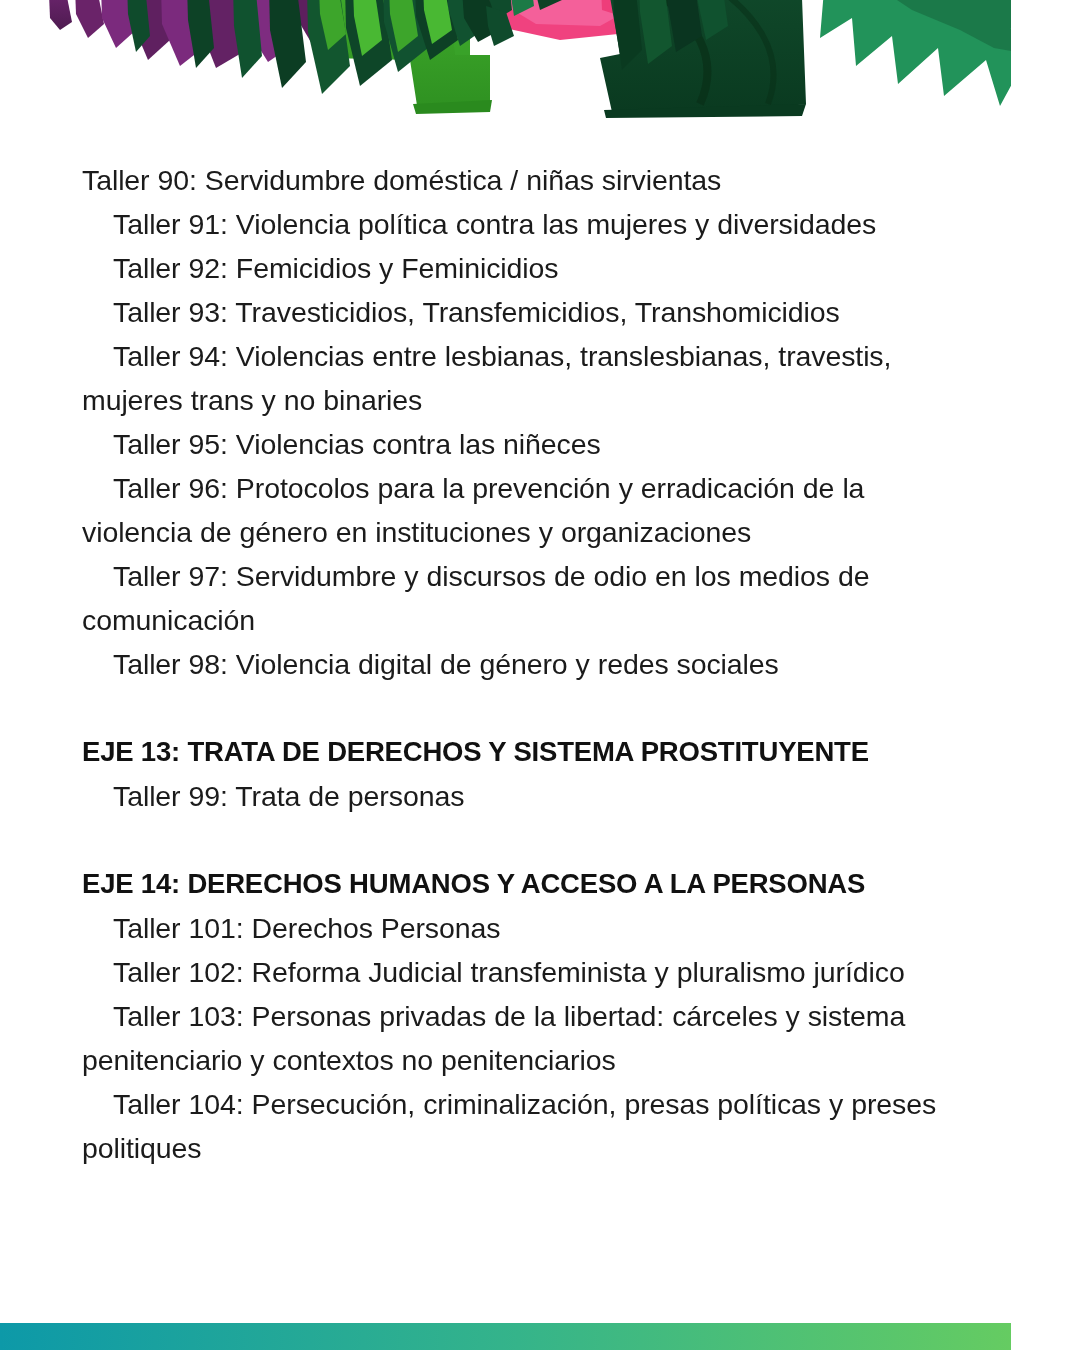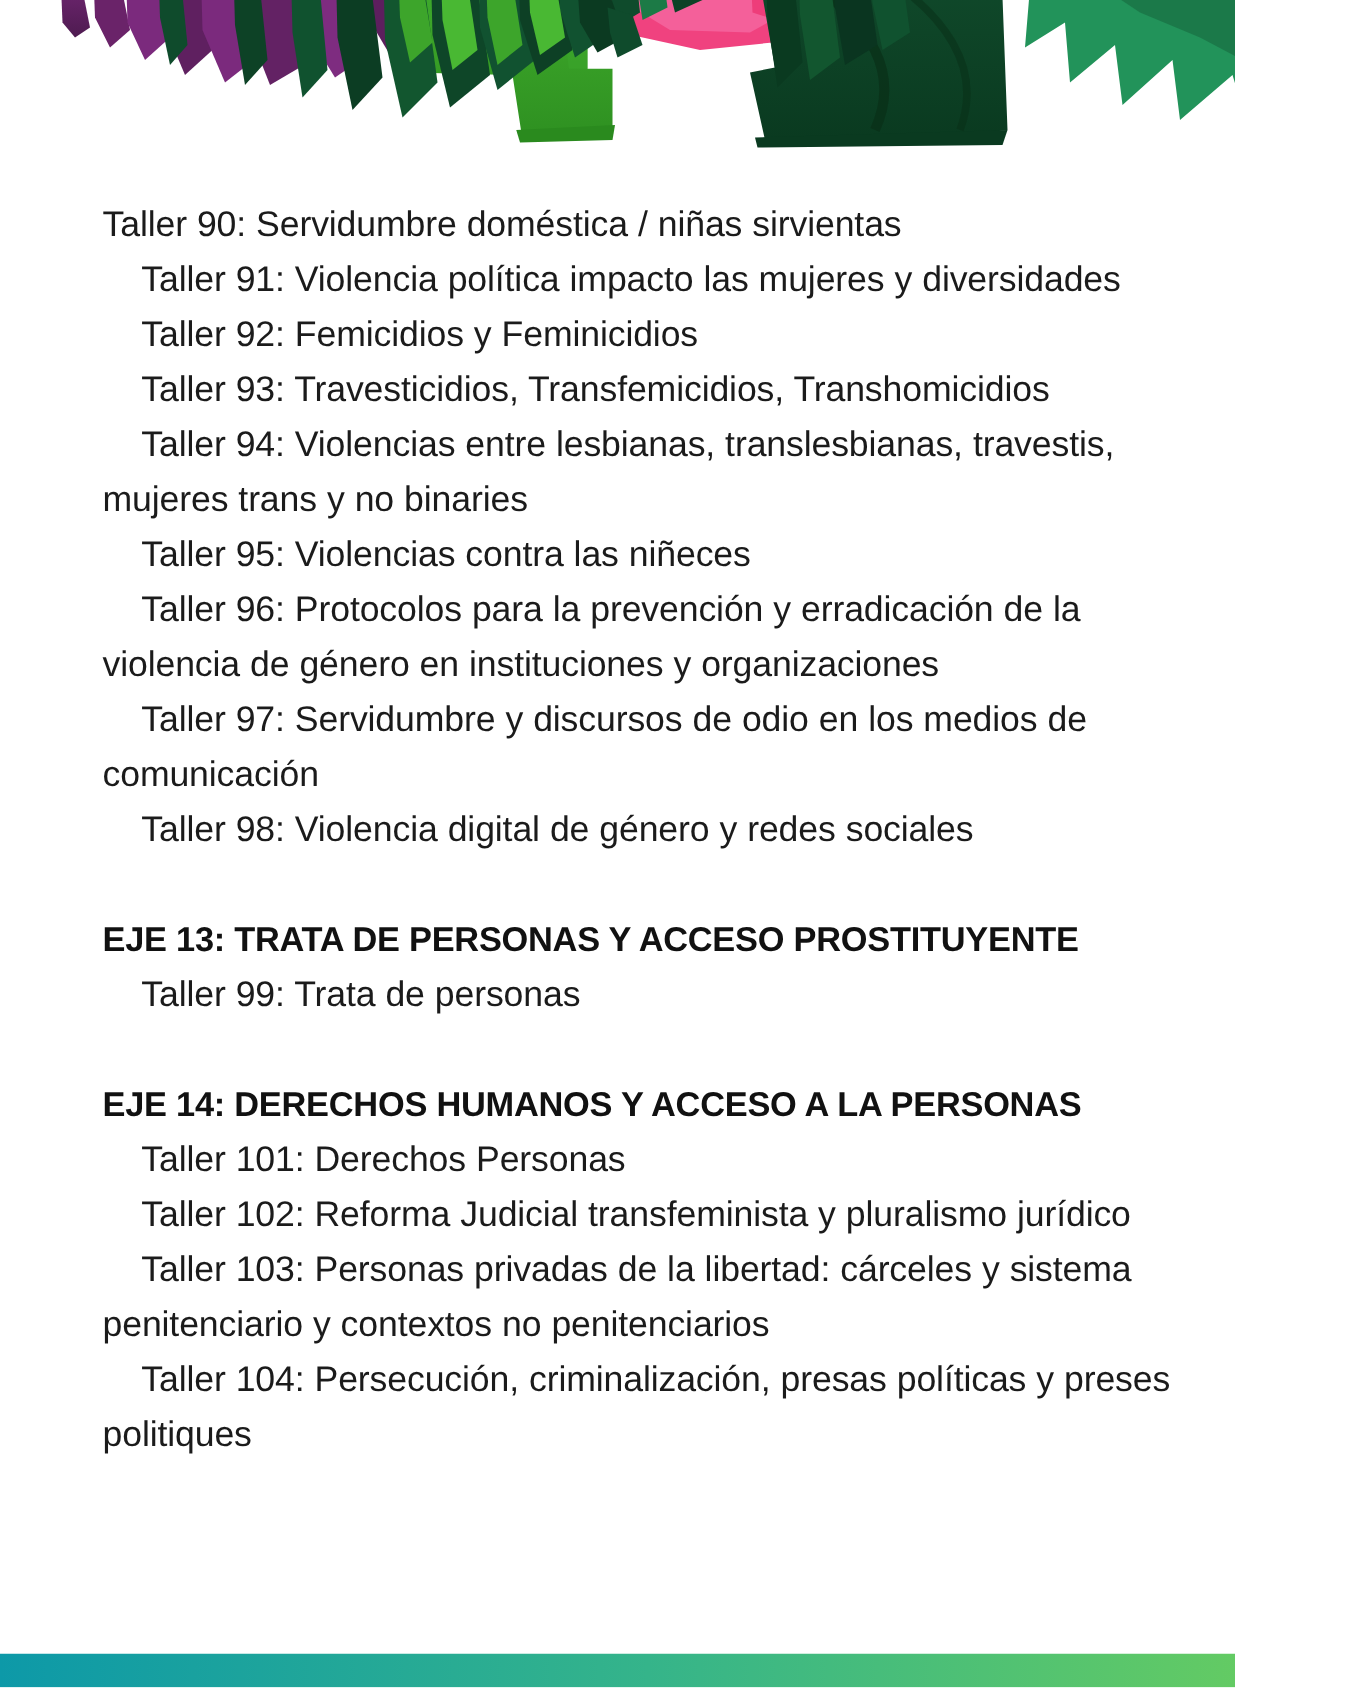--- a/index.html
+++ b/index.html
@@ -15,20 +15,21 @@
     overflow: hidden;
     position: relative;
   }
 
   #page {
     position: relative;
     width: 988px;
     height: 1350px;
     background: #ffffff;
     overflow: hidden;
+    padding-left: 23px;
   }
 
   
   #header-deco {
     position: absolute;
     top: 0;
     left: 0;
     width: 1080px;
     height: 140px;
     overflow: hidden;
@@ -191,30 +192,30 @@
 
       <g>
         <path d="M462 -10 L488 -4 L500 30 L478 42 L464 18 Z" fill="#0b3a21"></path>
         <path d="M486 6 L506 12 L514 36 L494 46 L488 26 Z" fill="#0f4b2c"></path>
       </g>
     </svg>
   </div>
 
   <div id="content">
       <div class="line noindent">Taller 90: Servidumbre doméstica / niñas sirvientas</div>
-      <div class="line indent">Taller 91: Violencia política impacto las mujeres y diversidades</div>
+      <div class="line indent">Taller 91: Violencia política contra las mujeres y diversidades</div>
       <div class="line indent">Taller 92: Femicidios y Feminicidios</div>
       <div class="line indent">Taller 93: Travesticidios, Transfemicidios, Transhomicidios</div>
       <div class="line indent">Taller 94: Violencias entre lesbianas, translesbianas, travestis, mujeres trans y no binaries</div>
       <div class="line indent">Taller 95: Violencias contra las niñeces</div>
       <div class="line indent">Taller 96: Protocolos para la prevención y erradicación de la violencia de género en instituciones y organizaciones</div>
       <div class="line indent">Taller 97: Servidumbre y discursos de odio en los medios de comunicación</div>
       <div class="line indent">Taller 98: Violencia digital de género y redes sociales</div>
       <div class="spacer"></div>
-      <div class="eje">EJE 13: TRATA DE PERSONAS Y ACCESO PROSTITUYENTE</div>
+      <div class="eje">EJE 13: TRATA DE DERECHOS Y SISTEMA PROSTITUYENTE</div>
       <div class="line indent">Taller 99: Trata de personas</div>
       <div class="spacer"></div>
       <div class="eje">EJE 14: DERECHOS HUMANOS Y ACCESO A LA PERSONAS</div>
       <div class="line indent">Taller 101: Derechos Personas</div>
       <div class="line indent">Taller 102: Reforma Judicial transfeminista y pluralismo jurídico</div>
       <div class="line indent">Taller 103: Personas privadas de la libertad: cárceles y sistema penitenciario y contextos no penitenciarios</div>
       <div class="line indent">Taller 104: Persecución, criminalización, presas políticas y preses politiques</div>
     </div>
 
   <div id="bottom-bar" style="height: 27px; background: linear-gradient(90deg, rgb(13, 153, 168) 0%, rgb(53, 180, 138) 48%, rgb(108, 207, 92) 100%);"></div>

